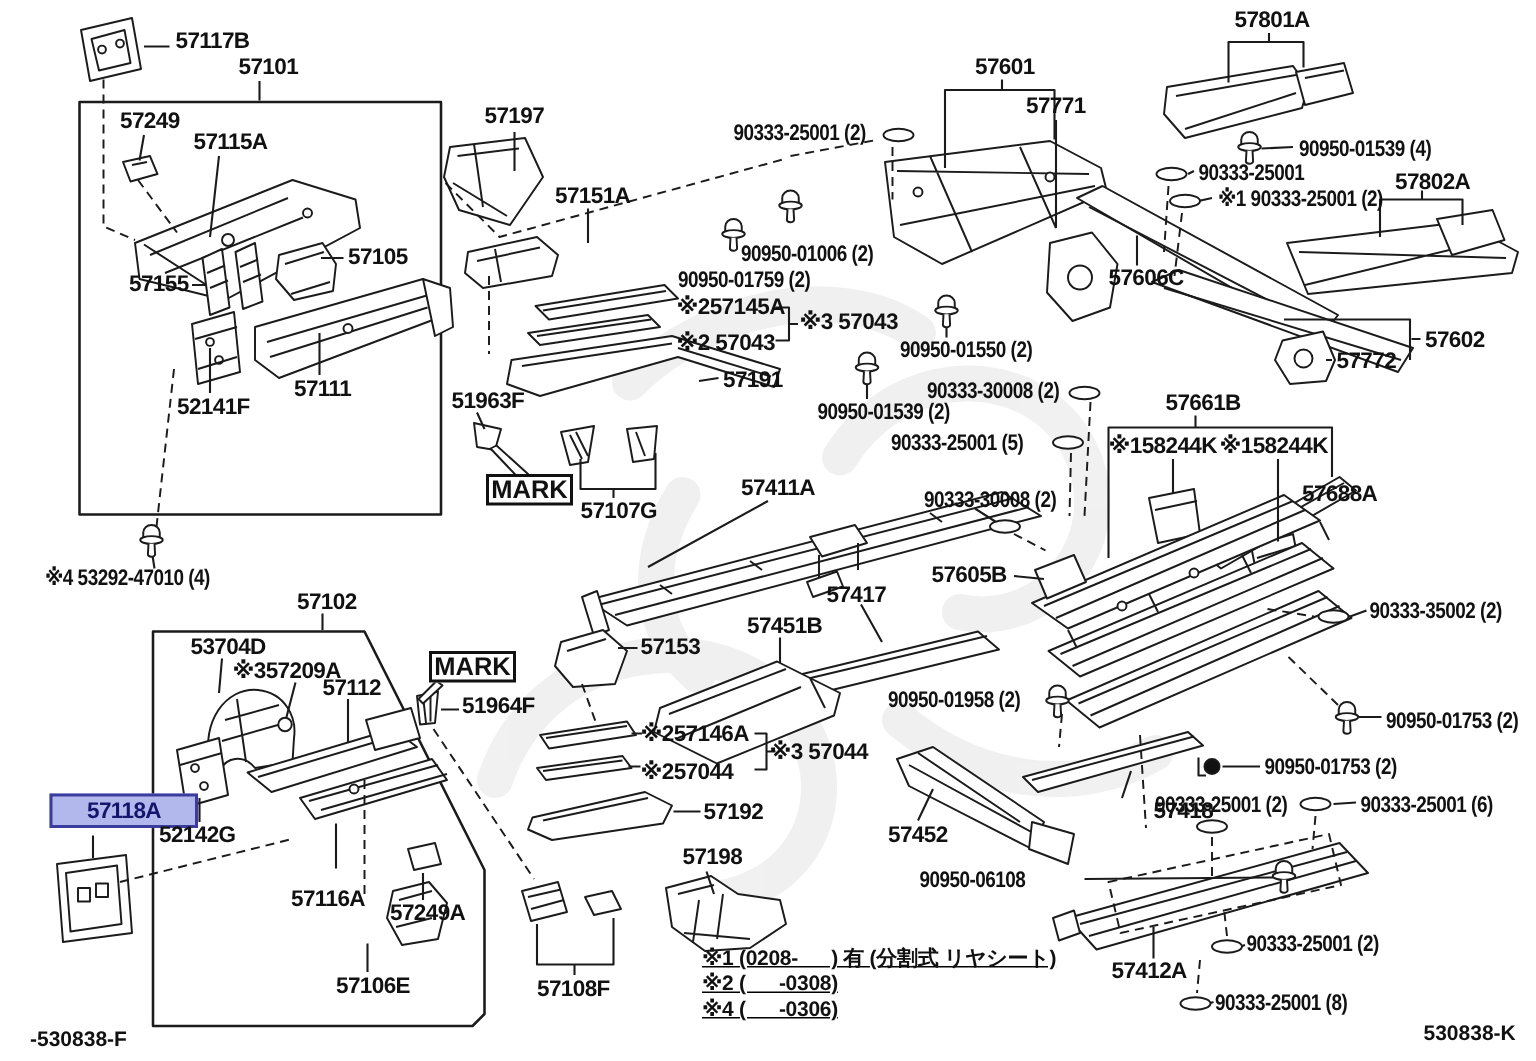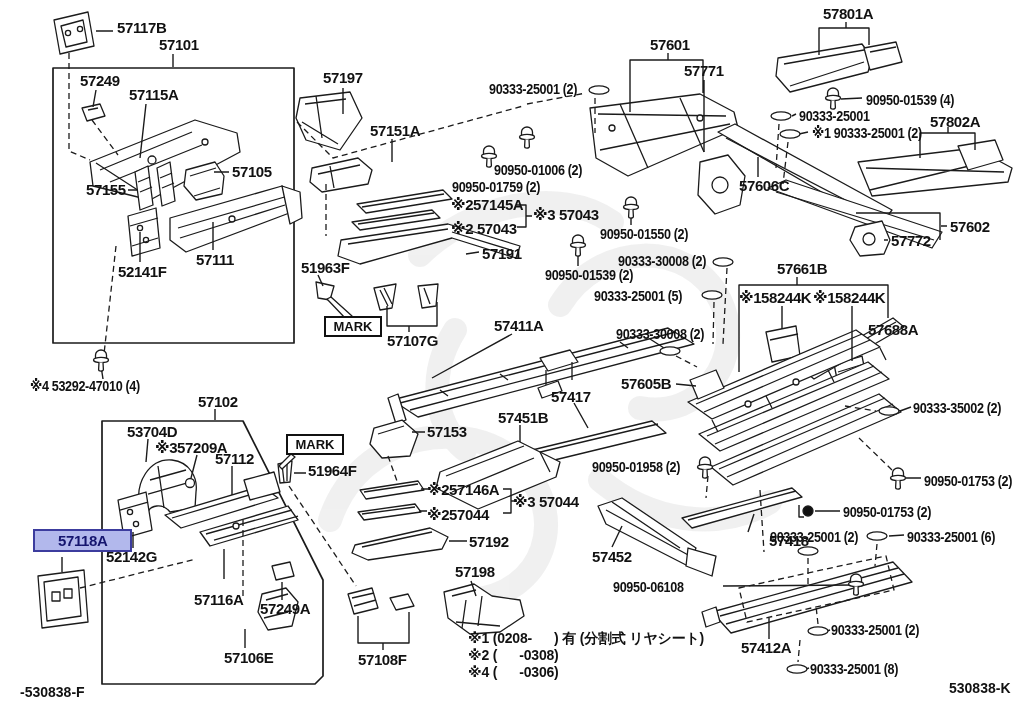--- a/index.html
+++ b/index.html
@@ -5,24 +5,24 @@
   html,body{margin:0;padding:0;background:#fff;}
   .stage{position:relative;width:1024px;height:707px;background:var(--bg,#fff);overflow:hidden;
          font-family:"Liberation Sans","DejaVu Sans",sans-serif;}
   .stage svg{position:absolute;left:0;top:0;}
   #labels-layer{position:absolute;left:0;top:0;width:1024px;height:707px;z-index:2;}
   .lbl{position:absolute;font-weight:bold;font-size:15px;letter-spacing:-0.4px;color:#111;
        white-space:nowrap;line-height:15px;transform-origin:0 50%;}
   .lbl.code{transform:scaleX(0.84);letter-spacing:-0.4px;}
   .lbl.hl{background:var(--hl-bg,#b2b8ec);border:2px solid var(--hl-bd,#3c3c9e);
           color:var(--hl-tx,#15156e);padding:2px 23px;margin:-4px 0 0 -7px;}
-  .mark-box{position:absolute;border:2px solid #111;font-weight:bold;font-size:13px;
+  .mark-box{position:absolute;border:2px solid #111;font-weight:bold;font-size:17px;
             line-height:17px;width:54px;text-align:center;color:#111;background:#fff;z-index:2;}
   .footer-code{position:absolute;font-weight:bold;font-size:14px;letter-spacing:0px;color:#111;z-index:2;}
-  #notes-block{position:absolute;left:468px;top:630px;z-index:2;}
+  #notes-block{position:absolute;left:468px;top:630px;z-index:2;text-decoration:underline;}
   .note{font-weight:bold;font-size:14px;line-height:17px;color:#111;white-space:pre;letter-spacing:-0.2px;}
 </style>
 </head>
 <body>
 
 <div class="stage">
 
 <svg width="1024" height="707" viewBox="0 0 1024 707">
   <defs>
     <g id="bolt" fill="#fff" stroke="#1b1b1b" stroke-width="1.3">

